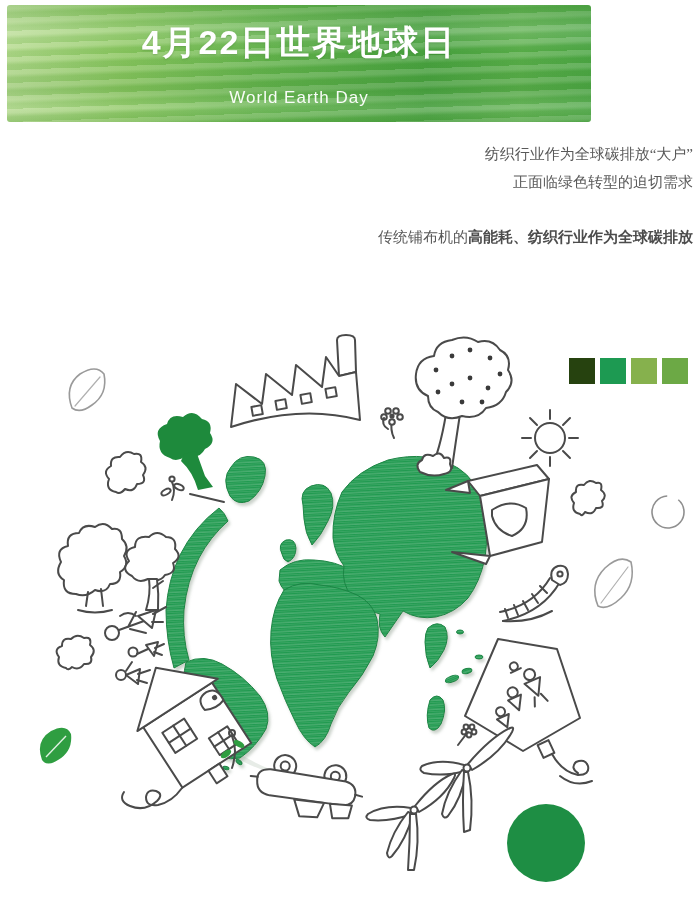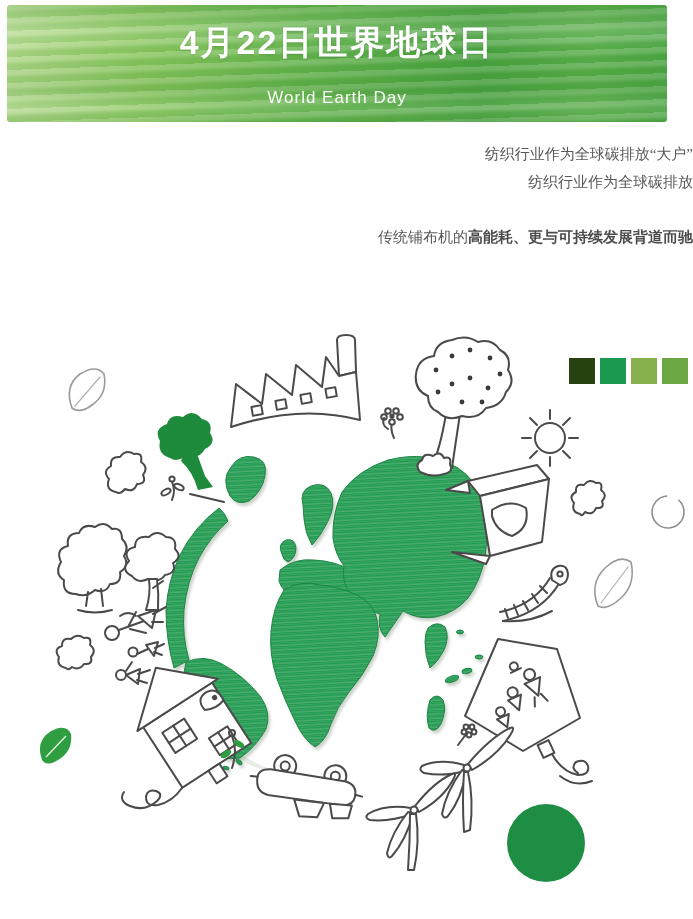--- a/index.html
+++ b/index.html
@@ -3,21 +3,21 @@
 <meta charset="utf-8">
 <style>
   html,body{margin:0;padding:0;}
   body{
     width:693px;height:919px;background:#ffffff;
     font-family:"Liberation Sans","DejaVu Sans",sans-serif;
     overflow:hidden;position:relative;
   }
   
   .banner{
-    position:absolute;left:7px;top:5px;width:660px;height:117px;
+    position:absolute;left:7px;top:5px;width:584px;height:117px;
     border-radius:3px;
     display:flex;flex-direction:column;align-items:center;justify-content:center;
     background:
       linear-gradient(180deg, rgba(70,140,55,.20) 0%, rgba(255,255,255,.14) 22%, rgba(255,255,255,0) 40%, rgba(60,130,50,.12) 72%, rgba(255,255,255,.10) 88%, rgba(70,140,55,.16) 100%),
       repeating-linear-gradient(178deg, rgba(255,255,255,.17) 0 4px, rgba(70,150,60,.12) 8px 13px),
       linear-gradient(90deg,#b4da8b 0%,#8cc75f 20%,#63b34b 45%,#46a03d 72%,#58ad48 88%,#4aa542 100%);
   }
   .banner-title{
     color:#fff;font-size:34px;font-weight:bold;letter-spacing:2px;
     text-shadow:0 1px 2px rgba(40,90,30,.25);
@@ -41,25 +41,25 @@
 </head>
 <body>
 
 <div class="banner">
   <div class="banner-title">4月22日世界地球日</div>
   <div class="banner-sub">World Earth Day</div>
 </div>
 
 <div class="para intro">
   <p>纺织行业作为全球碳排放“大户”</p>
-  <p>纺织行业作为全球碳排放</p>
+  <p>正面临绿色转型的迫切需求</p>
 </div>
 
 <div class="para problem">
-  <p><span>传统铺布机的</span><span class="b">高能耗、更与可持续发展背道而驰</span></p>
+  <p><span>传统铺布机的</span><span class="b">高能耗、纺织行业作为全球碳排放</span></p>
 </div>
 
 <div class="illu">
 <svg width="693" height="560" viewBox="0 0 693 560" xmlns="http://www.w3.org/2000/svg">
   <defs>
     <pattern id="scrib" width="10" height="4.5" patternUnits="userSpaceOnUse" patternTransform="rotate(-3)">
       <rect width="10" height="4.5" fill="#219a50"></rect>
       <line x1="0" y1="1" x2="10" y2="1" stroke="rgba(255,255,255,0.42)" stroke-width="0.7"></line>
       <line x1="0" y1="3.1" x2="10" y2="3.1" stroke="rgba(255,255,255,0.22)" stroke-width="0.5"></line>
     </pattern>

